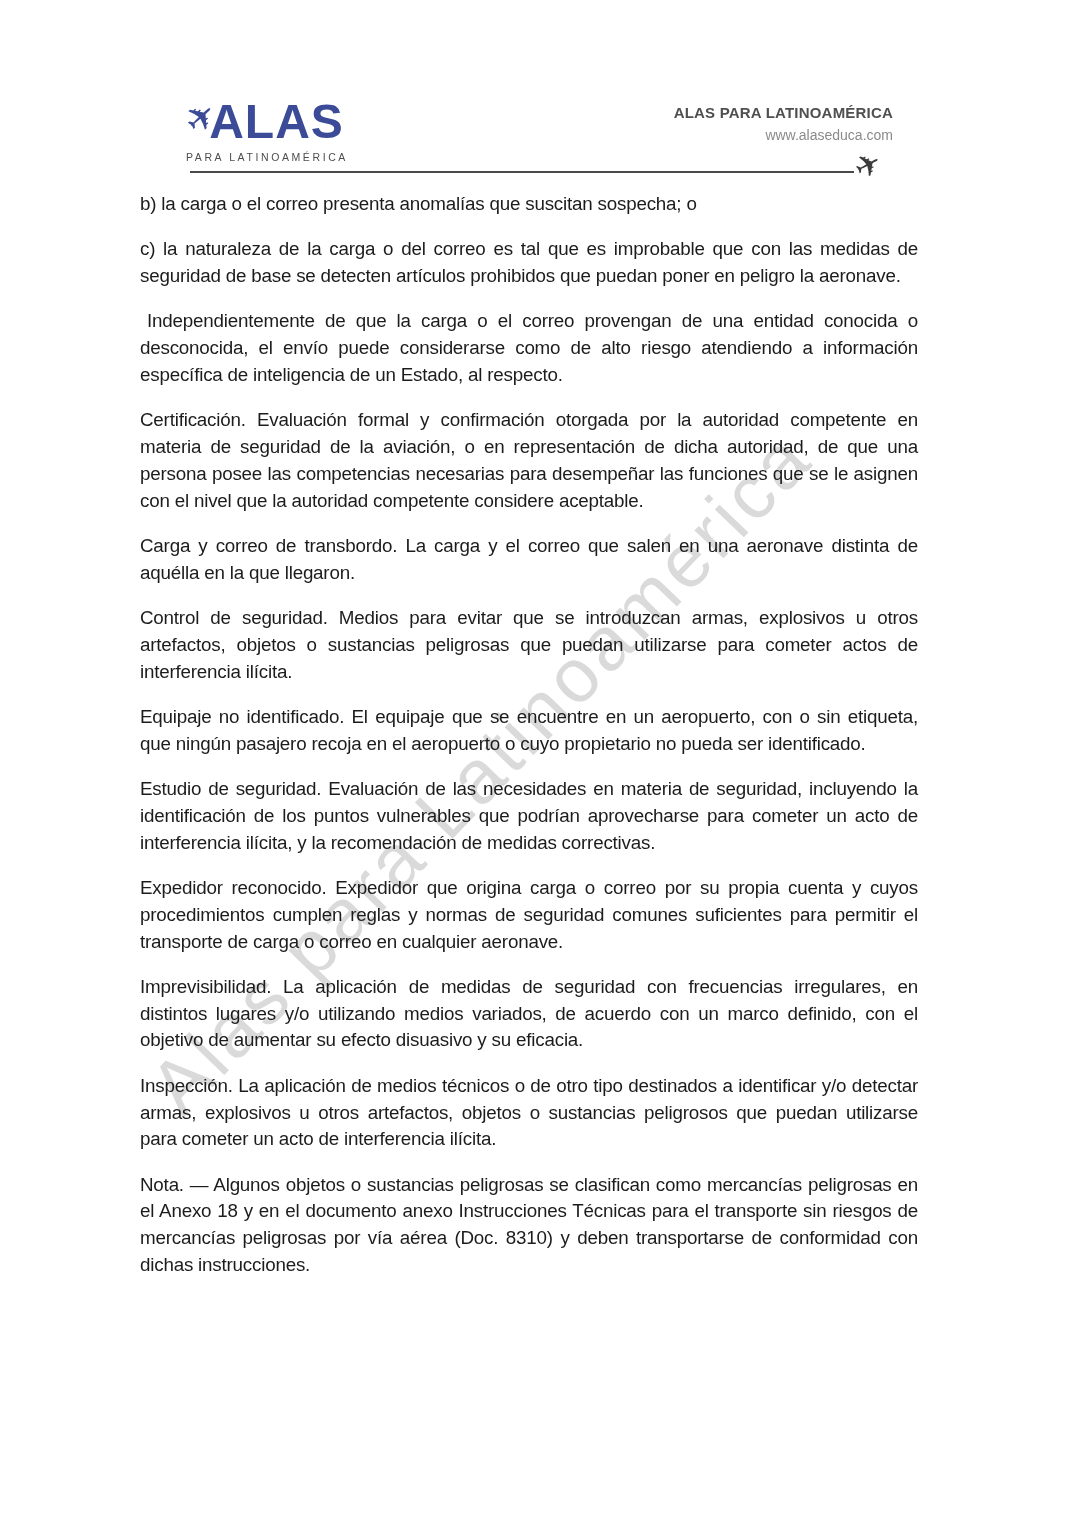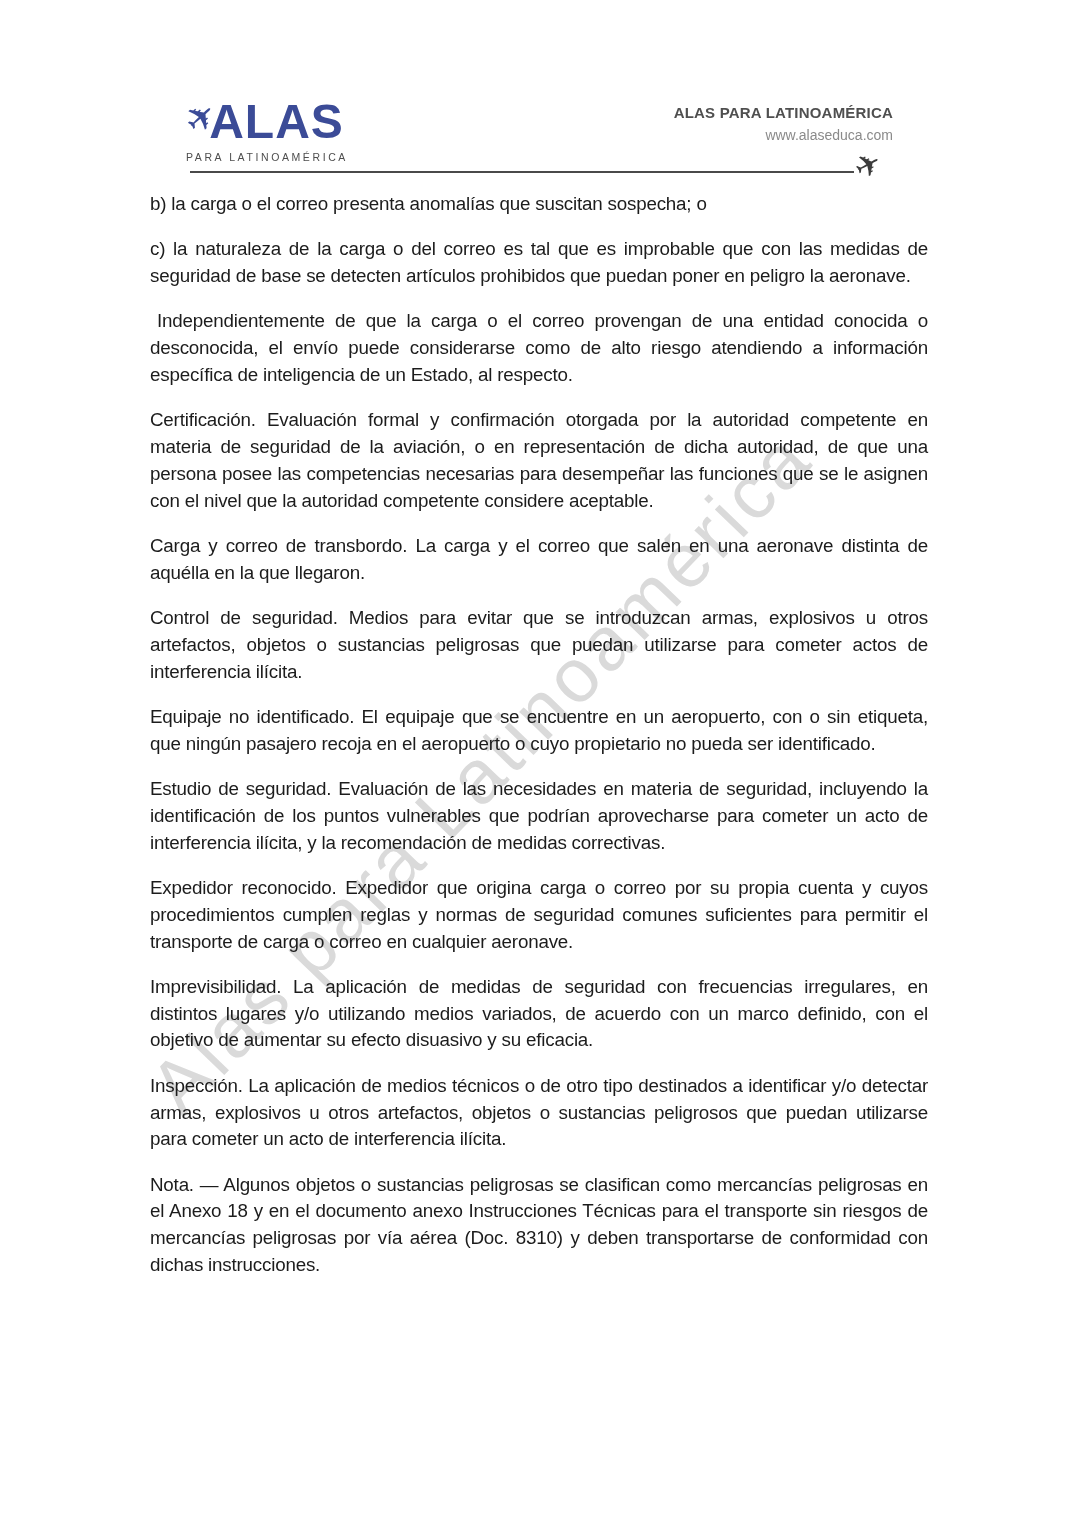--- a/index.html
+++ b/index.html
@@ -28,21 +28,21 @@
   .company { font-size:15px; font-weight:bold; color:#4f4f4f; letter-spacing:0.2px; }
   .website { font-size:14px; color:#8a8a8a; margin-top:6px; }
   .rule { position:absolute; left:190px; top:171px; width:664px; height:2px; background:#4a4a4a; z-index:2; }
   .rule-plane {
     position:absolute; left:855px; top:147px; z-index:2;
     display:inline-block; transform:rotate(-28deg);
     font-size:31px; color:#3c3c3c;
   }
   
   .content {
-    position:absolute; left:150px; top:191px; width:778px; z-index:1;
+    position:absolute; left:140px; top:191px; width:778px; z-index:1;
     font-size:18.8px; letter-spacing:-0.2px; line-height:26.8px;
     color:#1c1c1c; text-align:justify;
   }
   .para { margin:0 0 18.5px 0; }
   .para.indent { text-indent:7px; }
 </style>
 </head>
 <body>
 
 <div class="page">

